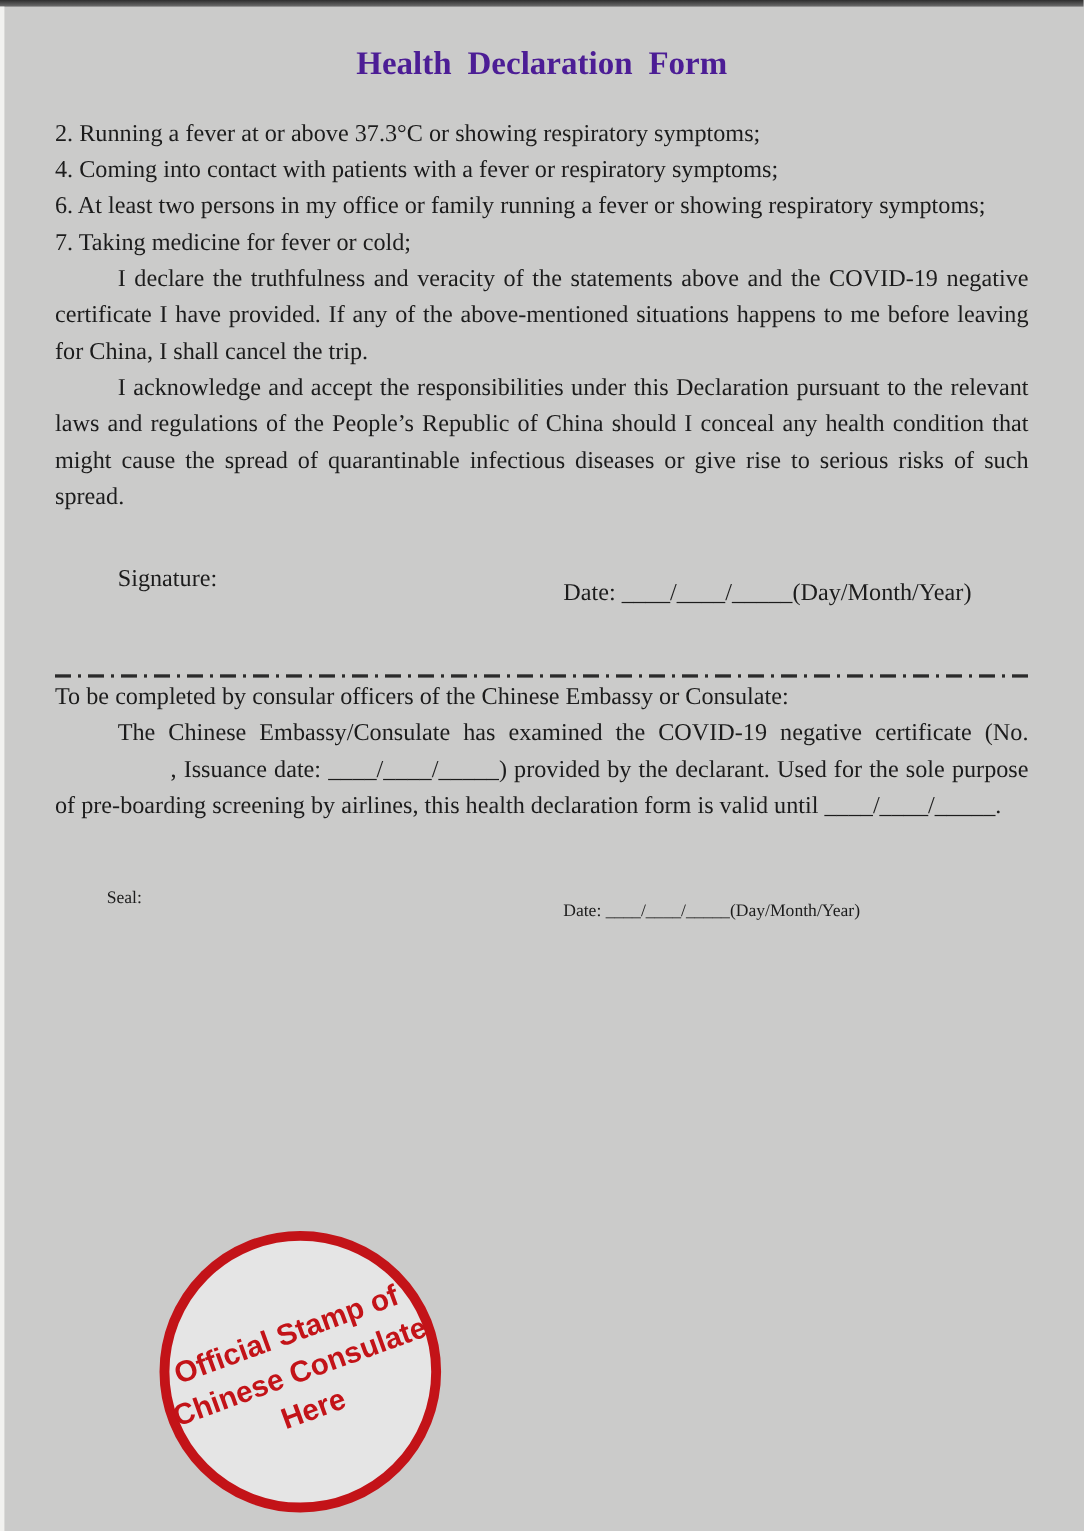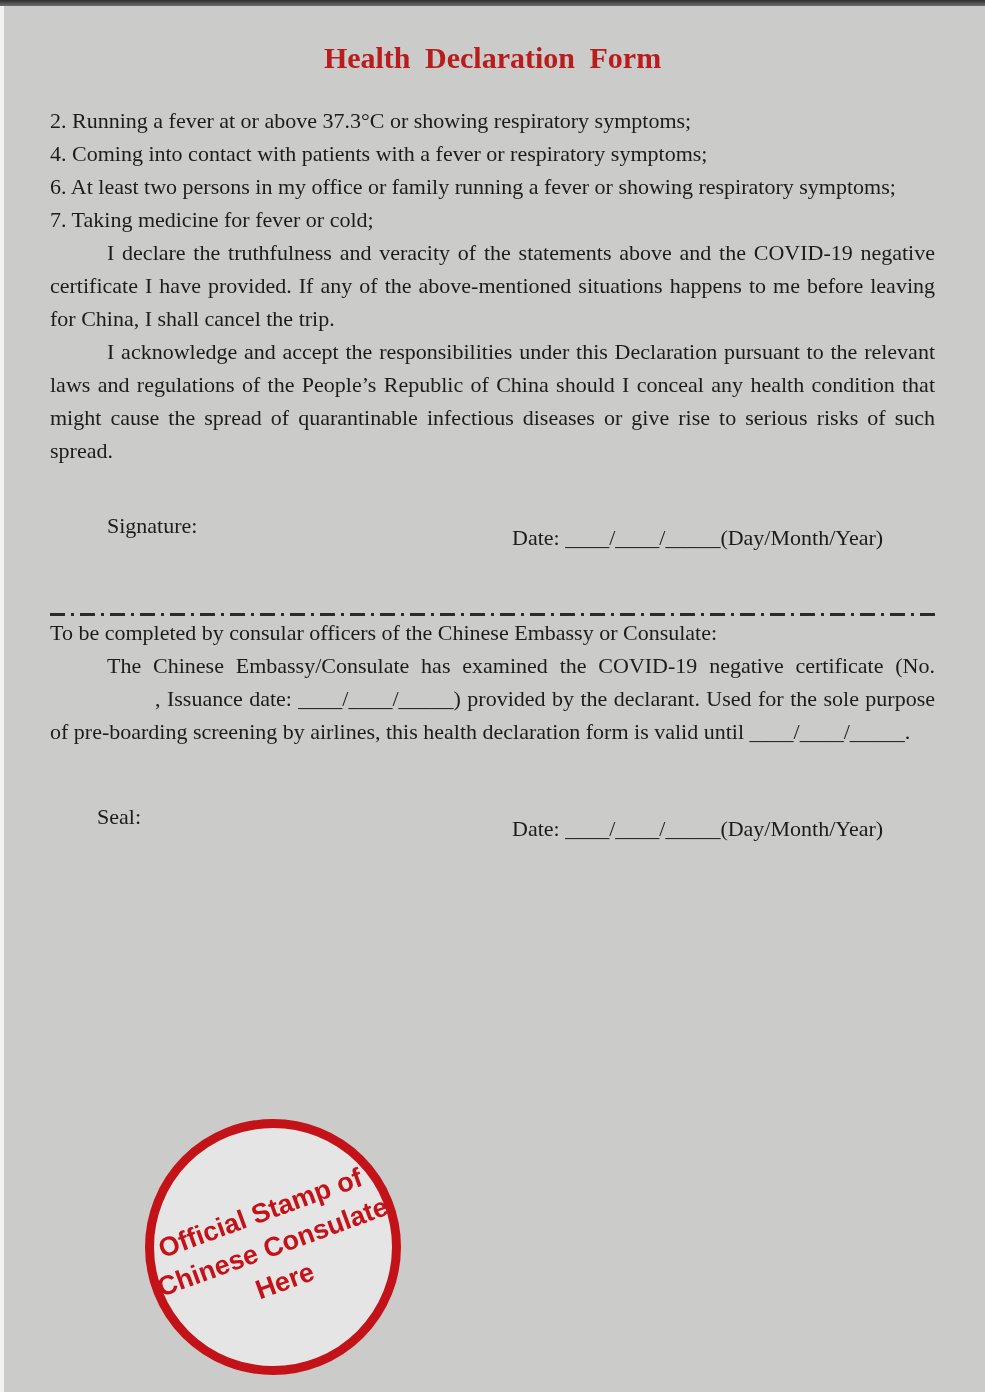--- a/index.html
+++ b/index.html
@@ -26,41 +26,41 @@
     padding: 0 50px;
     box-sizing: border-box;
   }
   h1.title {
     margin: 38px 0 0 0;
     font-size: 30px;
     line-height: 40px;
     font-weight: bold;
     text-align: center;
     word-spacing: 7px;
-    color: #b91c1c;
+    color: #4c1d95;
   }
   p.base {
     margin: 0;
     font-size: 22px;
     line-height: 33px;
     text-align: justify;
   }
   .indent { text-indent: 57px; }
   .intro { margin-top: 36px; }
   .list { margin-top: 26px; }
   .declare { margin-top: 16px; }
   .acknowledge { margin-top: 26px; }
   .spacer { display: inline-block; height: 1px; }
   .w190 { width: 190px; }
   .w125 { width: 125px; }
   .w105 { width: 105px; }
   .blank { letter-spacing: 0px; white-space: nowrap; }
   .sig-row { position: relative; margin-top: 42px; height: 33px; font-size: 22px; line-height: 33px; }
   .sig-row .left-label { margin-left: 57px; }
-  .seal-row { position: relative; margin-top: 52px; height: 33px; font-size: 22px; line-height: 33px; }
+  .seal-row { position: relative; margin-top: 52px; height: 33px; font-size: 16px; line-height: 33px; }
   .seal-row .left-label { margin-left: 47px; }
   .date-group { position: absolute; left: 462px; top: 12px; white-space: nowrap; }
   .divider {
     margin-top: 71px;
     height: 3px;
     background: repeating-linear-gradient(to right,
       #2b2b2b 0 15px, rgba(0,0,0,0) 15px 21px,
       #2b2b2b 21px 24px, rgba(0,0,0,0) 24px 30px);
   }
   .consular-heading { margin-top: 76px; }

